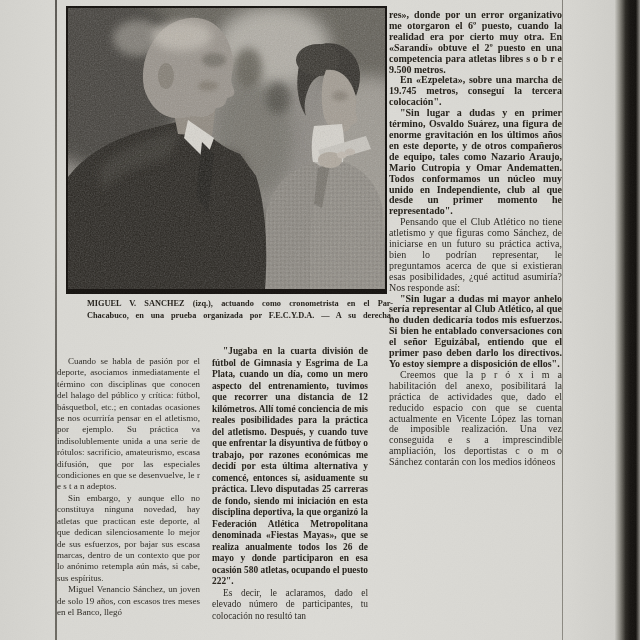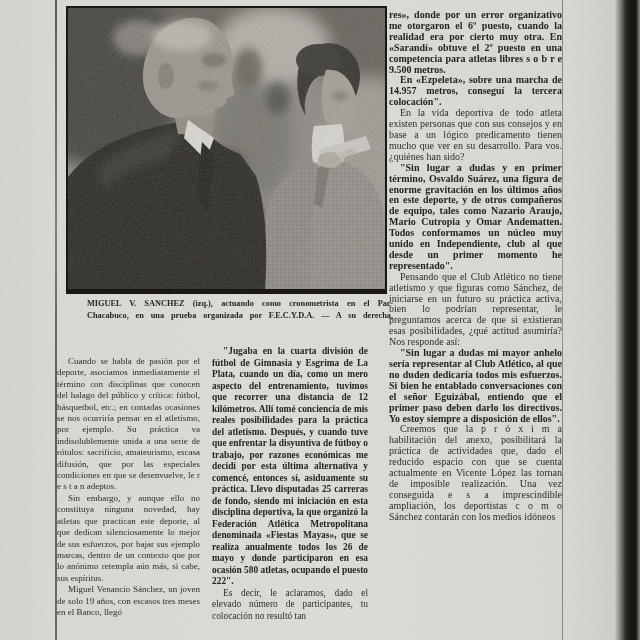--- a/index.html
+++ b/index.html
@@ -132,33 +132,32 @@
     </svg>
   </div>
 
   <div class="caption">
     <div class="cap-line">MIGUEL V. SANCHEZ (izq.), actuando como cronometrista en el Par-</div>
     <div class="cap-line">Chacabuco, en una prueba organizada por F.E.C.Y.D.A. — A su derecha,</div>
   </div>
 
   <div class="col" id="col-left">
     <p>Cuando se habla de pasión por el deporte, asociamos inmediatamente el término con disciplinas que conocen del halago del público y crítica: fútbol, básquetbol, etc.; en contadas ocasiones se nos ocurriría pensar en el atletismo, por ejemplo. Su práctica va indisolublemente unida a una serie de rótulos: sacrificio, amateurismo, escasa difusión, que por las especiales condiciones en que se desenvuelve, le r e s t a n adeptos.</p>
-    <p>Sin embargo, y aunque ello no constituya ninguna novedad, hay atletas que practican este deporte, al que dedican silenciosamente lo mejor de sus esfuerzos, por bajar sus ejemplo marcas, dentro de un contexto que por lo anónimo retempla aún más, si cabe, sus espíritus.</p>
+    <p>Sin embargo, y aunque ello no constituya ninguna novedad, hay atletas que practican este deporte, al que dedican silenciosamente lo mejor de sus esfuerzos, por bajar sus escasa marcas, dentro de un contexto que por lo anónimo retempla aún más, si cabe, sus espíritus.</p>
     <p>Miguel Venancio Sánchez, un joven de solo 19 años, con escasos tres meses en el Banco, llegó</p>
   </div>
 
   <div class="col" id="col-mid">
     <p class="q">"Jugaba en la cuarta división de fútbol de Gimnasia y Esgrima de La Plata, cuando un día, como un mero aspecto del entrenamiento, tuvimos que recorrer una distancia de 12 kilómetros. Allí tomé conciencia de mis reales posibilidades para la práctica del atletismo. Después, y cuando tuve que enfrentar la disyuntiva de fútboy o trabajo, por razones económicas me decidí por esta última alternativa y comencé, entonces sí, asiduamente su práctica. Llevo disputadas 25 carreras de fondo, siendo mi iniciación en esta disciplina deportiva, la que organizó la Federación Atlética Metropolitana denominada «Fiestas Mayas», que se realiza anualmente todos los 26 de mayo y donde participaron en esa ocasión 580 atletas, ocupando el puesto 222".</p>
     <p>Es decir, le aclaramos, dado el elevado número de participantes, tu colocación no resultó tan</p>
   </div>
 
   <div class="col" id="col-right">
     <p class="q cont">res», donde por un error organizativo me otorgaron el 6º puesto, cuando la realidad era por cierto muy otra. En «Sarandí» obtuve el 2º puesto en una competencia para atletas libres s o b r e 9.500 metros.</p>
-    <p class="q">En «Ezpeleta», sobre una marcha de 14.957 metros, conseguí la tercera colocación".</p>
-    <p>En la vida deportiva de todo atleta existen personas que con sus consejos y en base a un lógico predicamento tienen mucho que ver en su desarrollo. Para vos. ¿quiénes han sido?</p>
+    <p class="q">En «Ezpeleta», sobre una marcha de 19.745 metros, conseguí la tercera colocación".</p>
     <p class="q">"Sin lugar a dudas y en primer término, Osvaldo Suárez, una figura de enorme gravitación en los últimos años en este deporte, y de otros compañeros de equipo, tales como Nazario Araujo, Mario Cutropia y Omar Andematten. Todos conformamos un núcleo muy unido en Independiente, club al que desde un primer momento he representado".</p>
     <p>Pensando que el Club Atlético no tiene atletismo y que figuras como Sánchez, de iniciarse en un futuro su práctica activa, bien lo podrían representar, le preguntamos acerca de que si existieran esas posibilidades, ¿qué actitud asumiría? Nos responde así:</p>
     <p class="q">"Sin lugar a dudas mi mayor anhelo sería representar al Club Atlético, al que no duden dedicaría todos mis esfuerzos. Si bien he entablado conversaciones con el señor Eguizábal, entiendo que el primer paso deben darlo los directivos. Yo estoy siempre a disposición de ellos".</p>
     <p>Creemos que la p r ó x i m a habilitación del anexo, posibilitará la práctica de actividades que, dado el reducido espacio con que se cuenta actualmente en Vicente López las tornan de imposible realización. Una vez conseguida e s a imprescindible ampliación, los deportistas c o m o Sánchez contarán con los medios idóneos</p>
   </div>
 
   <div class="fold-line fold-left"></div>
   <div class="fold-line fold-right"></div>
   <div class="page-edge"></div>
 

